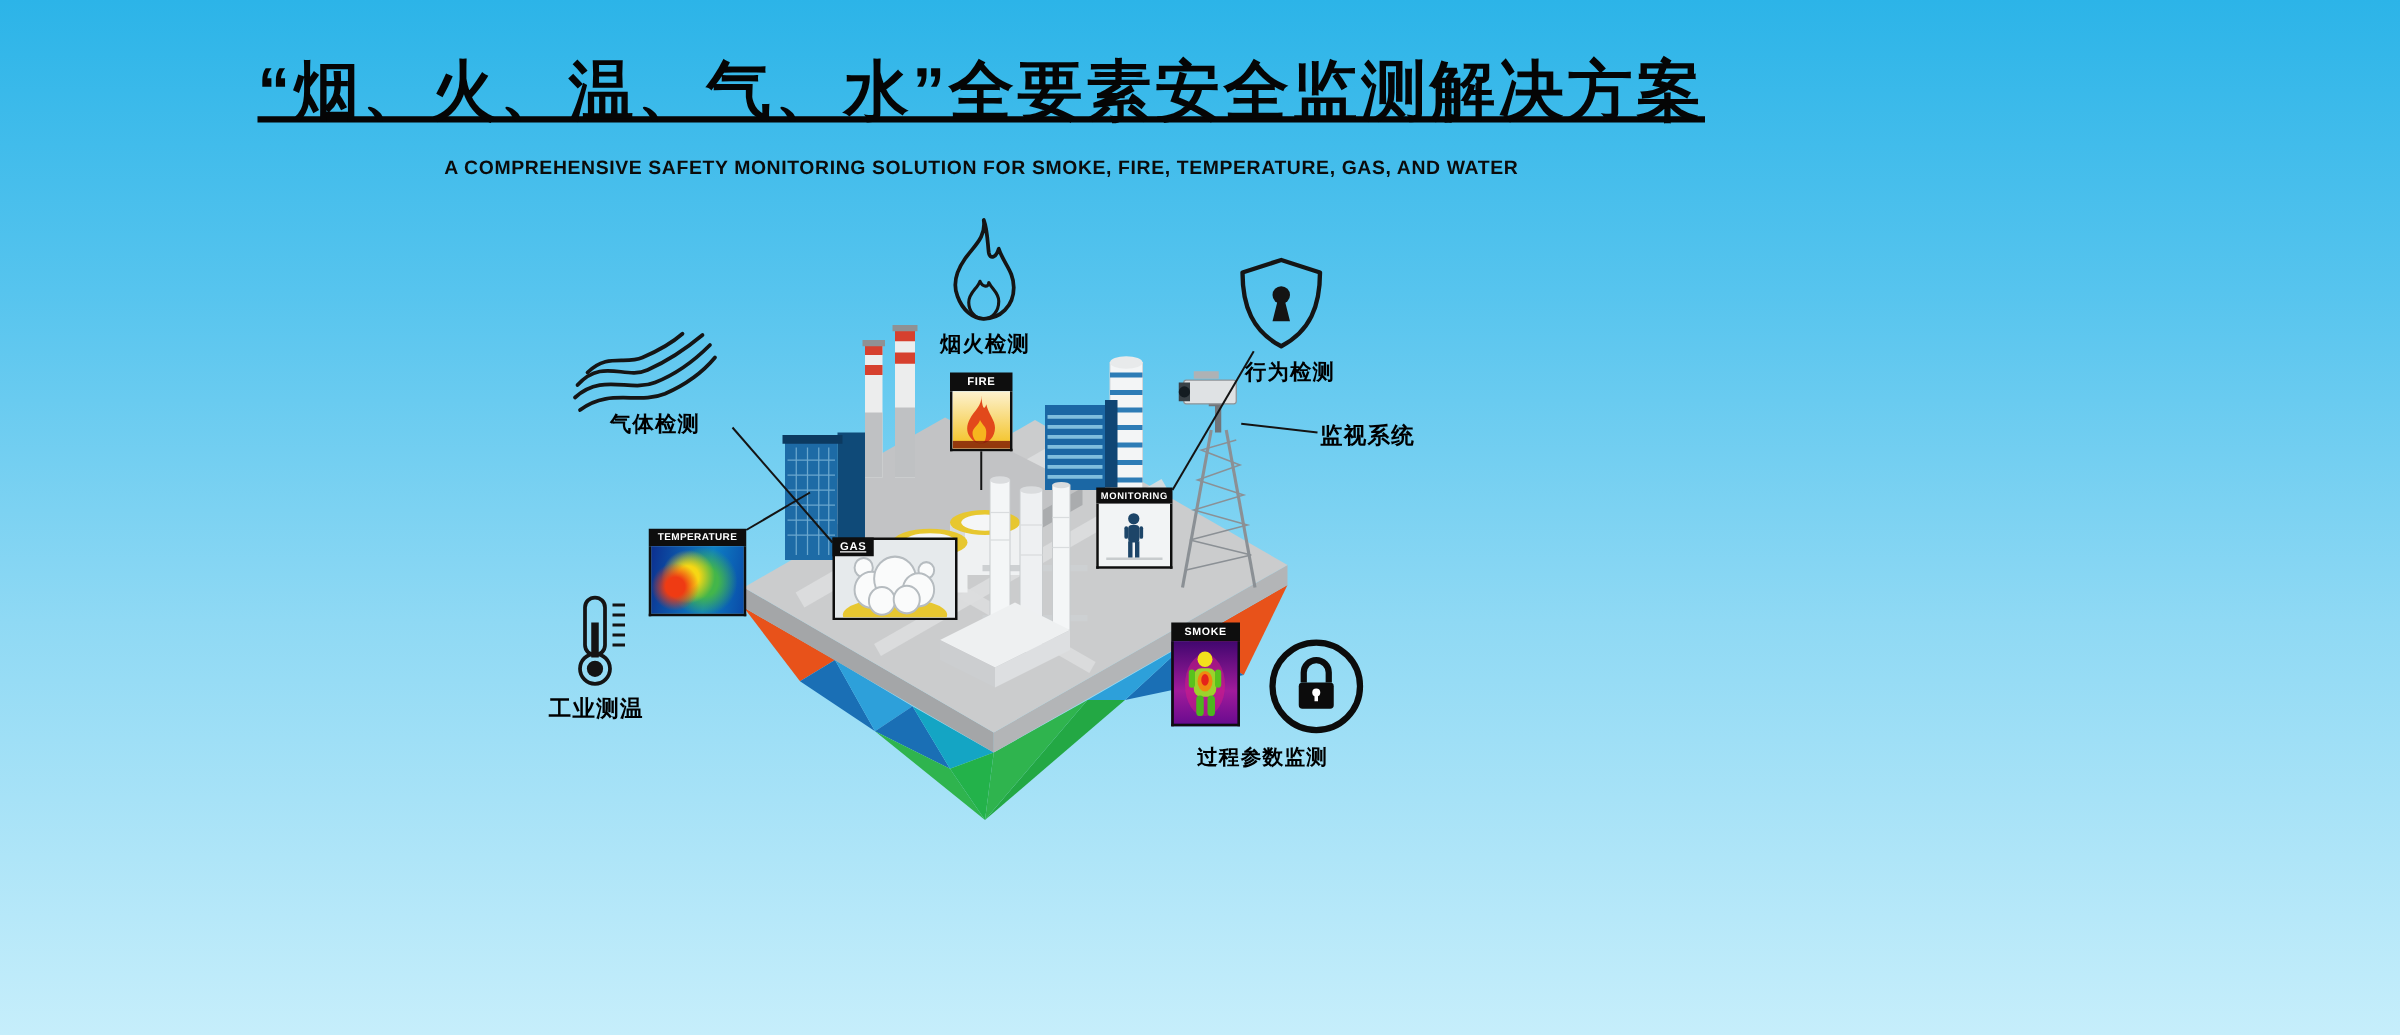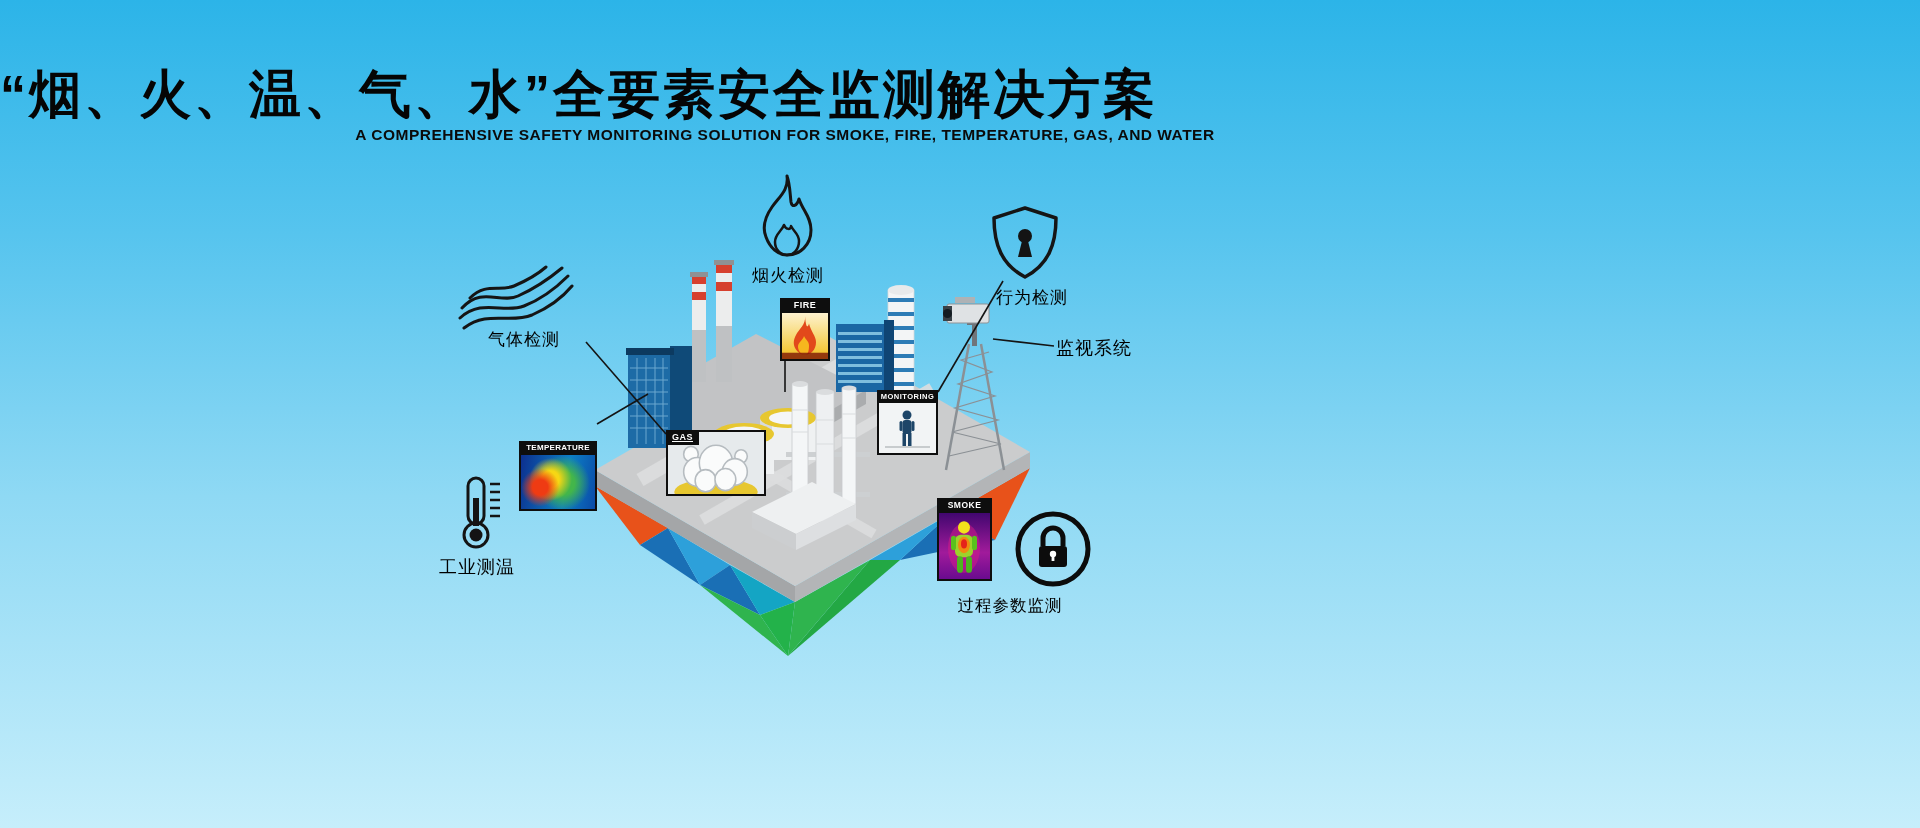--- a/index.html
+++ b/index.html
@@ -4,50 +4,50 @@
 <style>
   html,body{margin:0;padding:0;}
   body{font-family:"Liberation Sans","DejaVu Sans",sans-serif;}
   .banner{
     position:relative;
     width:1920px;height:828px;
     overflow:hidden;
     background:linear-gradient(180deg,#2cb4e8 0%,#56c4ee 28%,#8fd9f4 60%,#c6eefb 100%);
   }
   .title{
-    position:absolute;left:0;top:60px;width:1570px;
-    margin:0;text-align:left;
-    font-size:52px;font-weight:bold;color:#050505;letter-spacing:3px;
+    position:absolute;left:0;top:38px;width:1570px;
+    margin:0;text-align:center;
+    font-size:52px;font-weight:bold;color:#050505;letter-spacing:3px;text-decoration:underline;
   }
   .subtitle{
     position:absolute;left:0;top:126px;width:1570px;
     text-align:center;font-size:15.5px;font-weight:bold;color:#0b0b0b;letter-spacing:.5px;
   }
   .scene{position:absolute;left:0;top:0;width:1920px;height:828px;z-index:1;}
   .icon{position:absolute;z-index:2;}
   .label{
-    position:absolute;z-index:4;font-weight:normal;color:#000;
+    position:absolute;z-index:4;font-weight:bold;color:#000;
     text-align:center;font-size:17px;letter-spacing:1px;
   }
   .label.left{text-align:left;}
   .callout{position:absolute;z-index:3;}
   .callout .tag{
     background:#0e0e0e;color:#fff;font-weight:bold;text-align:center;
     letter-spacing:.5px;padding:2px 0;line-height:1.25;
   }
   .callout .img{
     border:2px solid #0e0e0e;border-top:none;overflow:hidden;position:relative;
     background:#fff;
   }
   .callout .img svg{display:block;width:100%;height:100%;}
   
-  .fire-callout{left:760px;top:298px;width:50px;margin-left:20px;}
+  .fire-callout{left:760px;top:298px;width:50px;}
   .fire-callout .tag{font-size:9px;}
   .fire-callout .img{height:46px;}
-  .temperature-callout{left:519px;top:441px;width:78px;}
+  .temperature-callout{left:519px;top:423px;width:78px;}
   .temperature-callout .tag{font-size:8px;letter-spacing:.3px;}
   .temperature-callout .img{
     height:54px;
     background:
       radial-gradient(circle at 26% 60%, #ef3b13 0 12%, rgba(239,59,19,0) 30%),
       radial-gradient(circle at 40% 45%, #f6d714 0 16%, rgba(246,215,20,0) 40%),
       radial-gradient(circle at 56% 52%, #43b64a 0 24%, rgba(67,182,74,0) 55%),
       linear-gradient(100deg,#0c2f8f 0%,#0d7fc4 60%,#0a4aa8 100%);
   }
   .gas-callout{left:666px;top:430px;width:96px;height:62px;border:2px solid #0e0e0e;}

